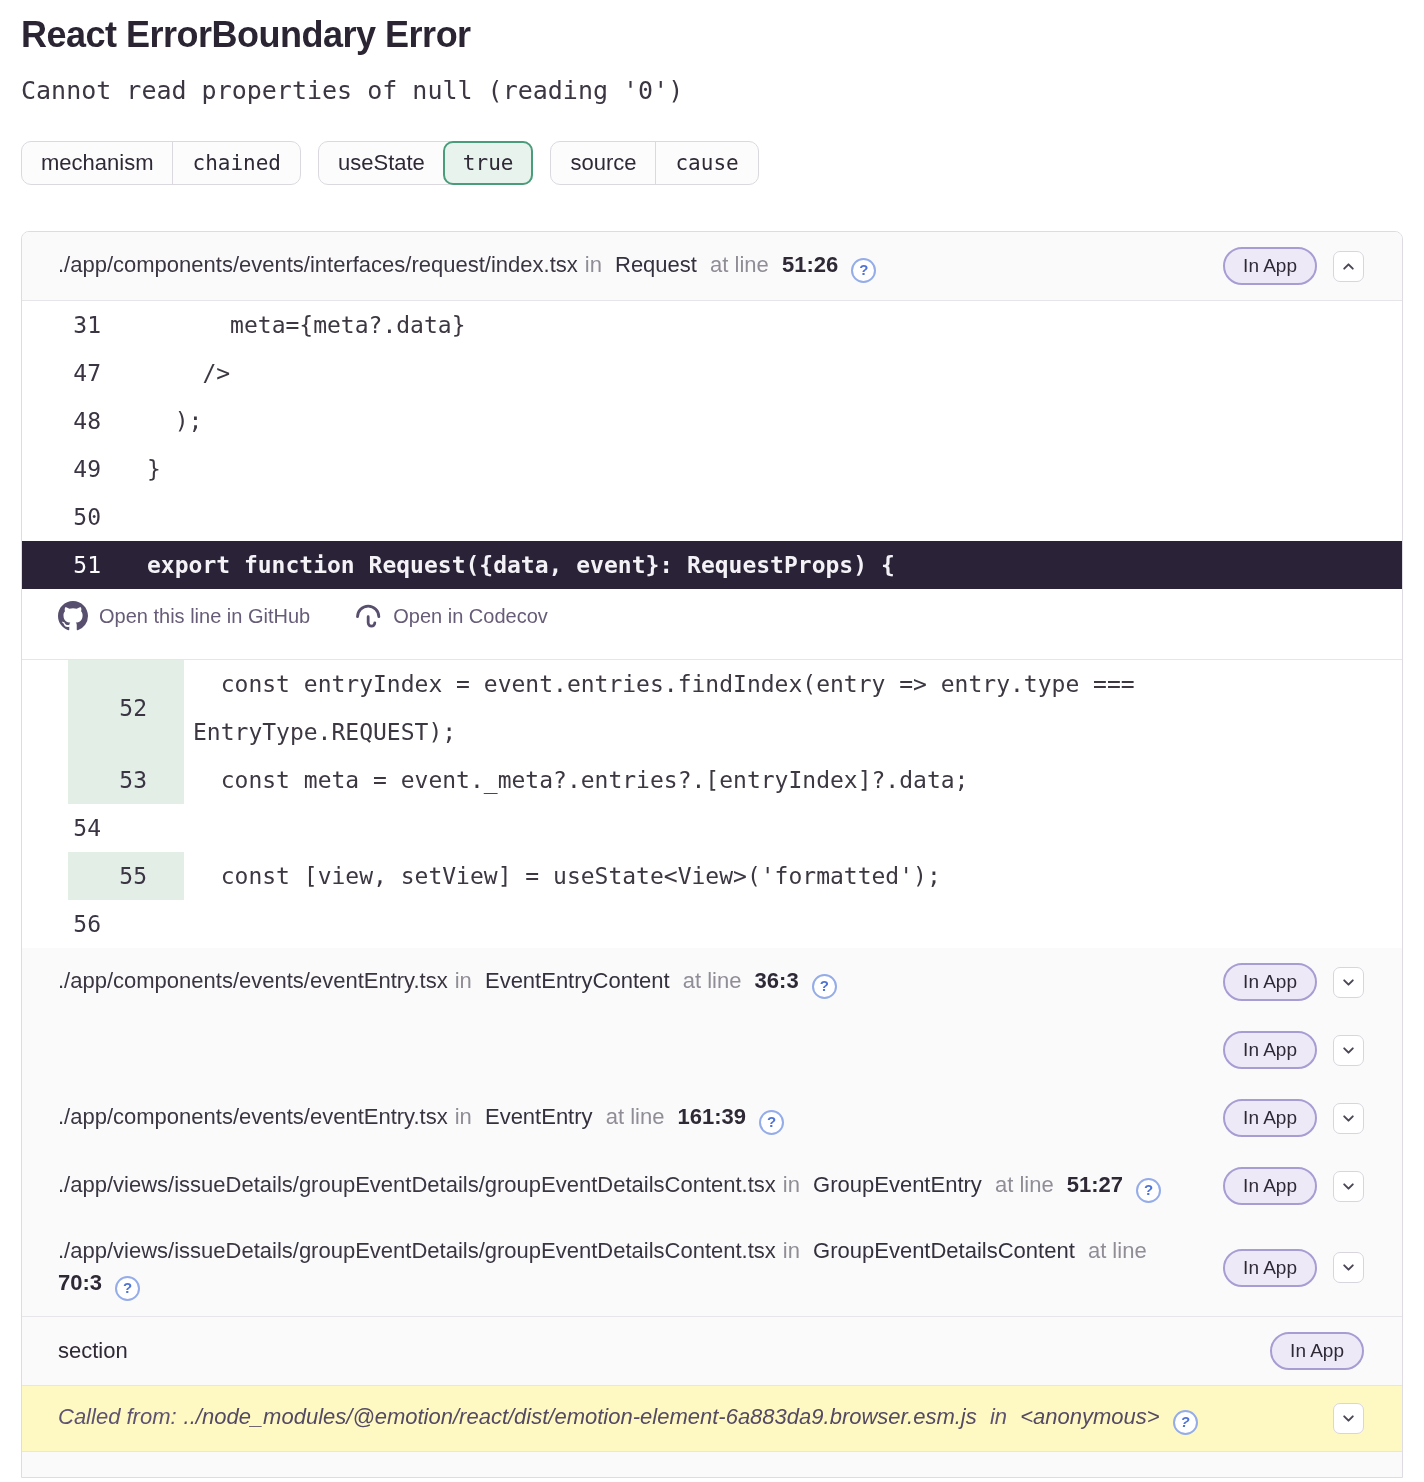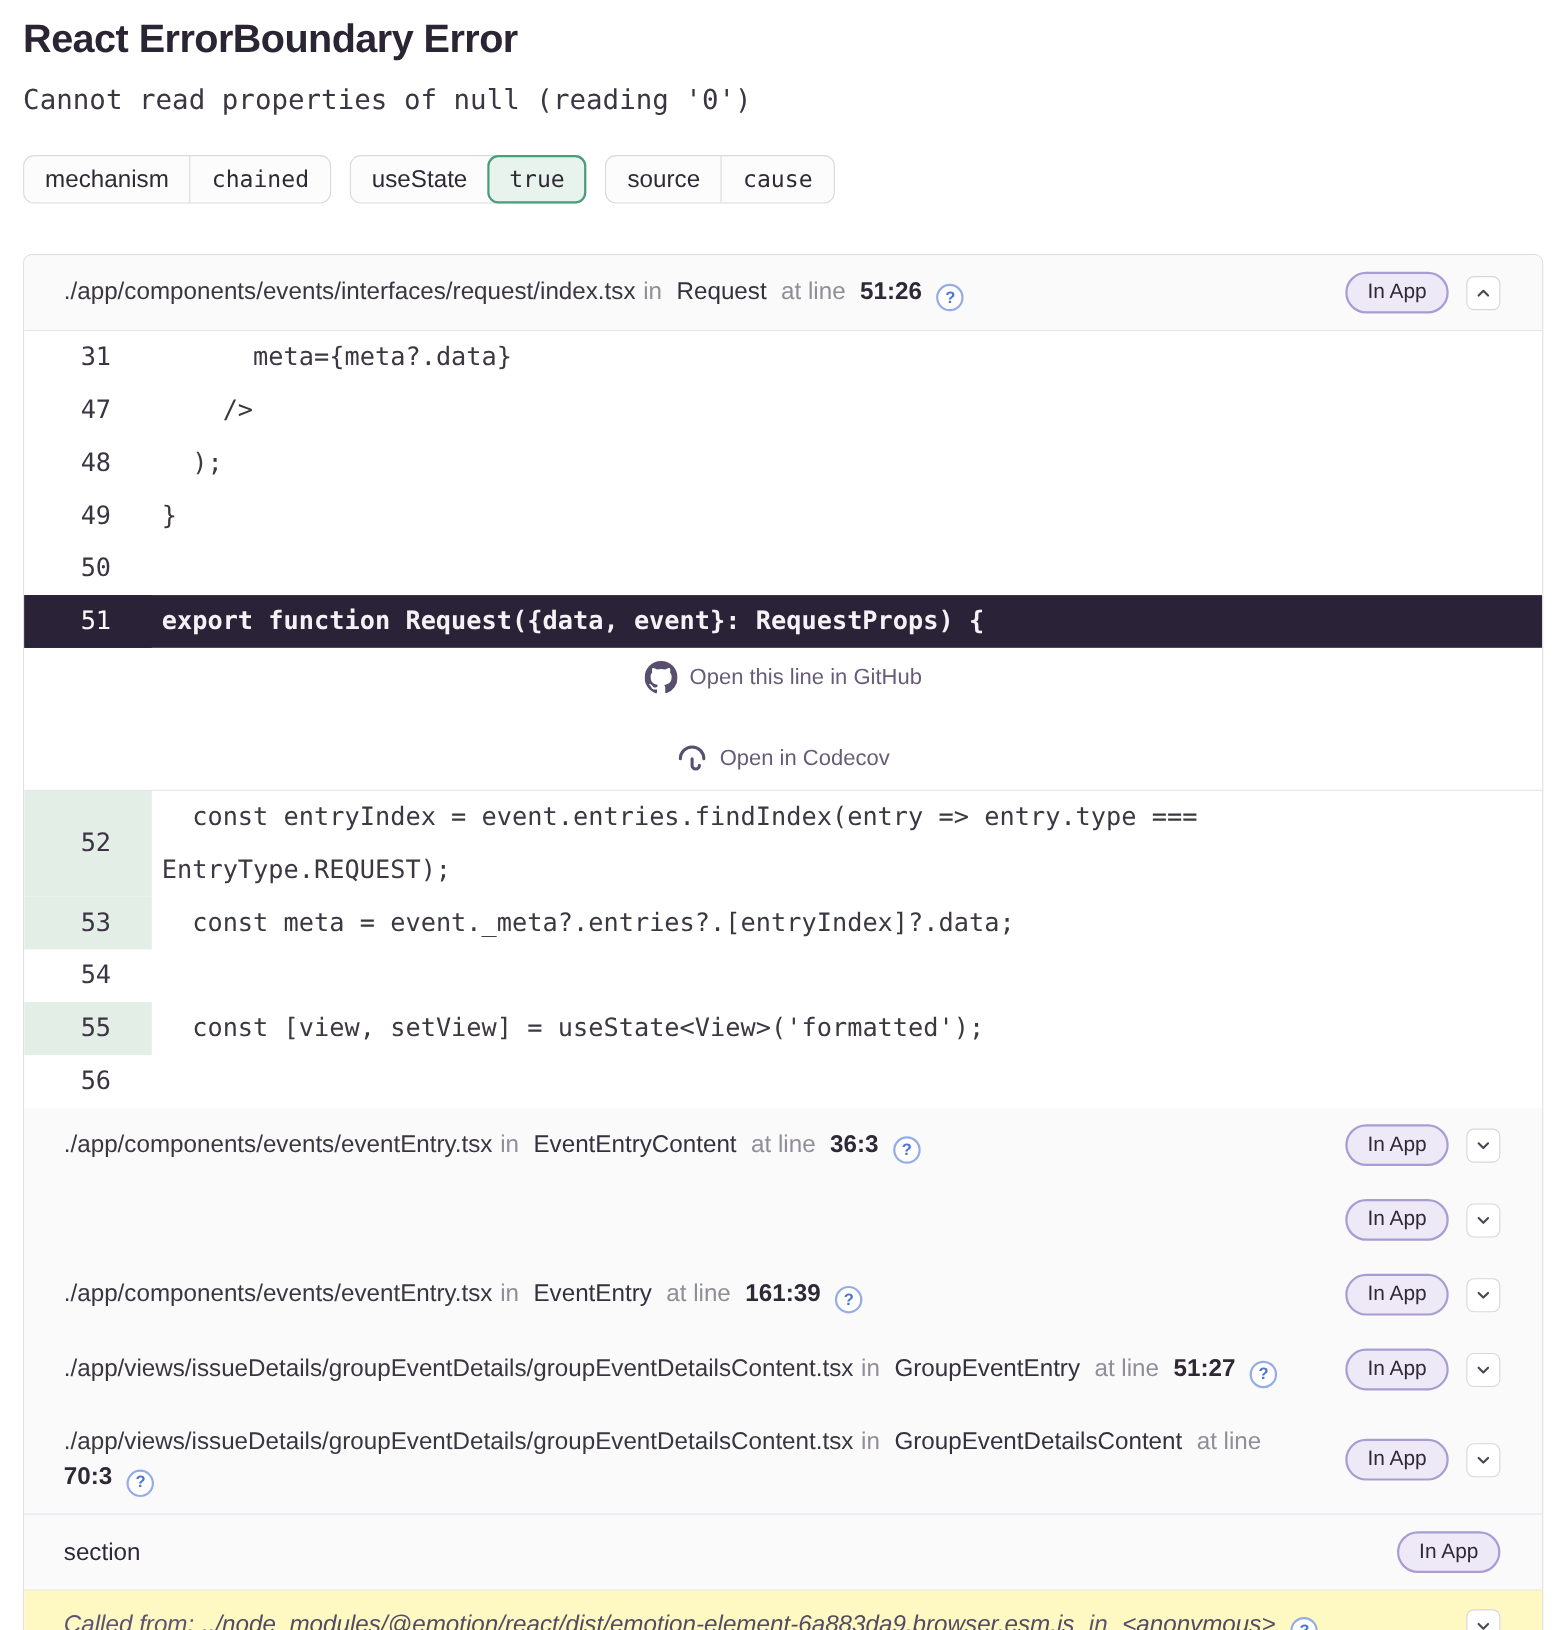--- a/index.html
+++ b/index.html
@@ -81,35 +81,34 @@
 
   
   .code-context { background: #ffffff; }
   .code-line { display: flex; min-height: 48px; }
   .code-gutter {
     flex: none; width: 116px;
     display: flex; align-items: center; justify-content: flex-end;
     padding-right: 37px;
     font-family: "DejaVu Sans Mono", monospace; font-size: 23px; color: #3a3443;
   }
-  .code-line.covered .code-gutter { background: #e3eee7; }
+  .code-line.covered .code-gutter { background: #e3eee7; margin-left: 46px; }
   .code-text {
     flex: 1 1 auto; padding: 0 40px 0 9px;
     font-family: "DejaVu Sans Mono", monospace; font-size: 23px; color: #3d3742;
     line-height: 48px; white-space: pre-wrap; word-break: normal;
   }
   .code-line.active { background: #2a2337; }
   .code-line.active .code-gutter { color: #fbfafd; background: #2a2337; }
   .code-line.active .code-text { color: #f4f2f7; font-weight: bold; }
 
   .repo-links {
     display: flex; align-items: center; gap: 44px;
-    padding: 12px 36px 15px 36px; background: #ffffff;
+    padding: 12px 36px 28px 36px; background: #ffffff;
     border-bottom: 1px solid #e7e4ea;
-    flex-direction: column;
   }
   .repo-link {
     display: inline-flex; align-items: center; gap: 11px;
     font-size: 20px; color: #675c78; text-decoration: none; cursor: pointer;
   }
   .repo-link svg { display: block; }
 
   
   .section-label { flex: 1 1 auto; font-size: 22px; color: #2f2936; }
   .called-from { background: #fef9c3; }

